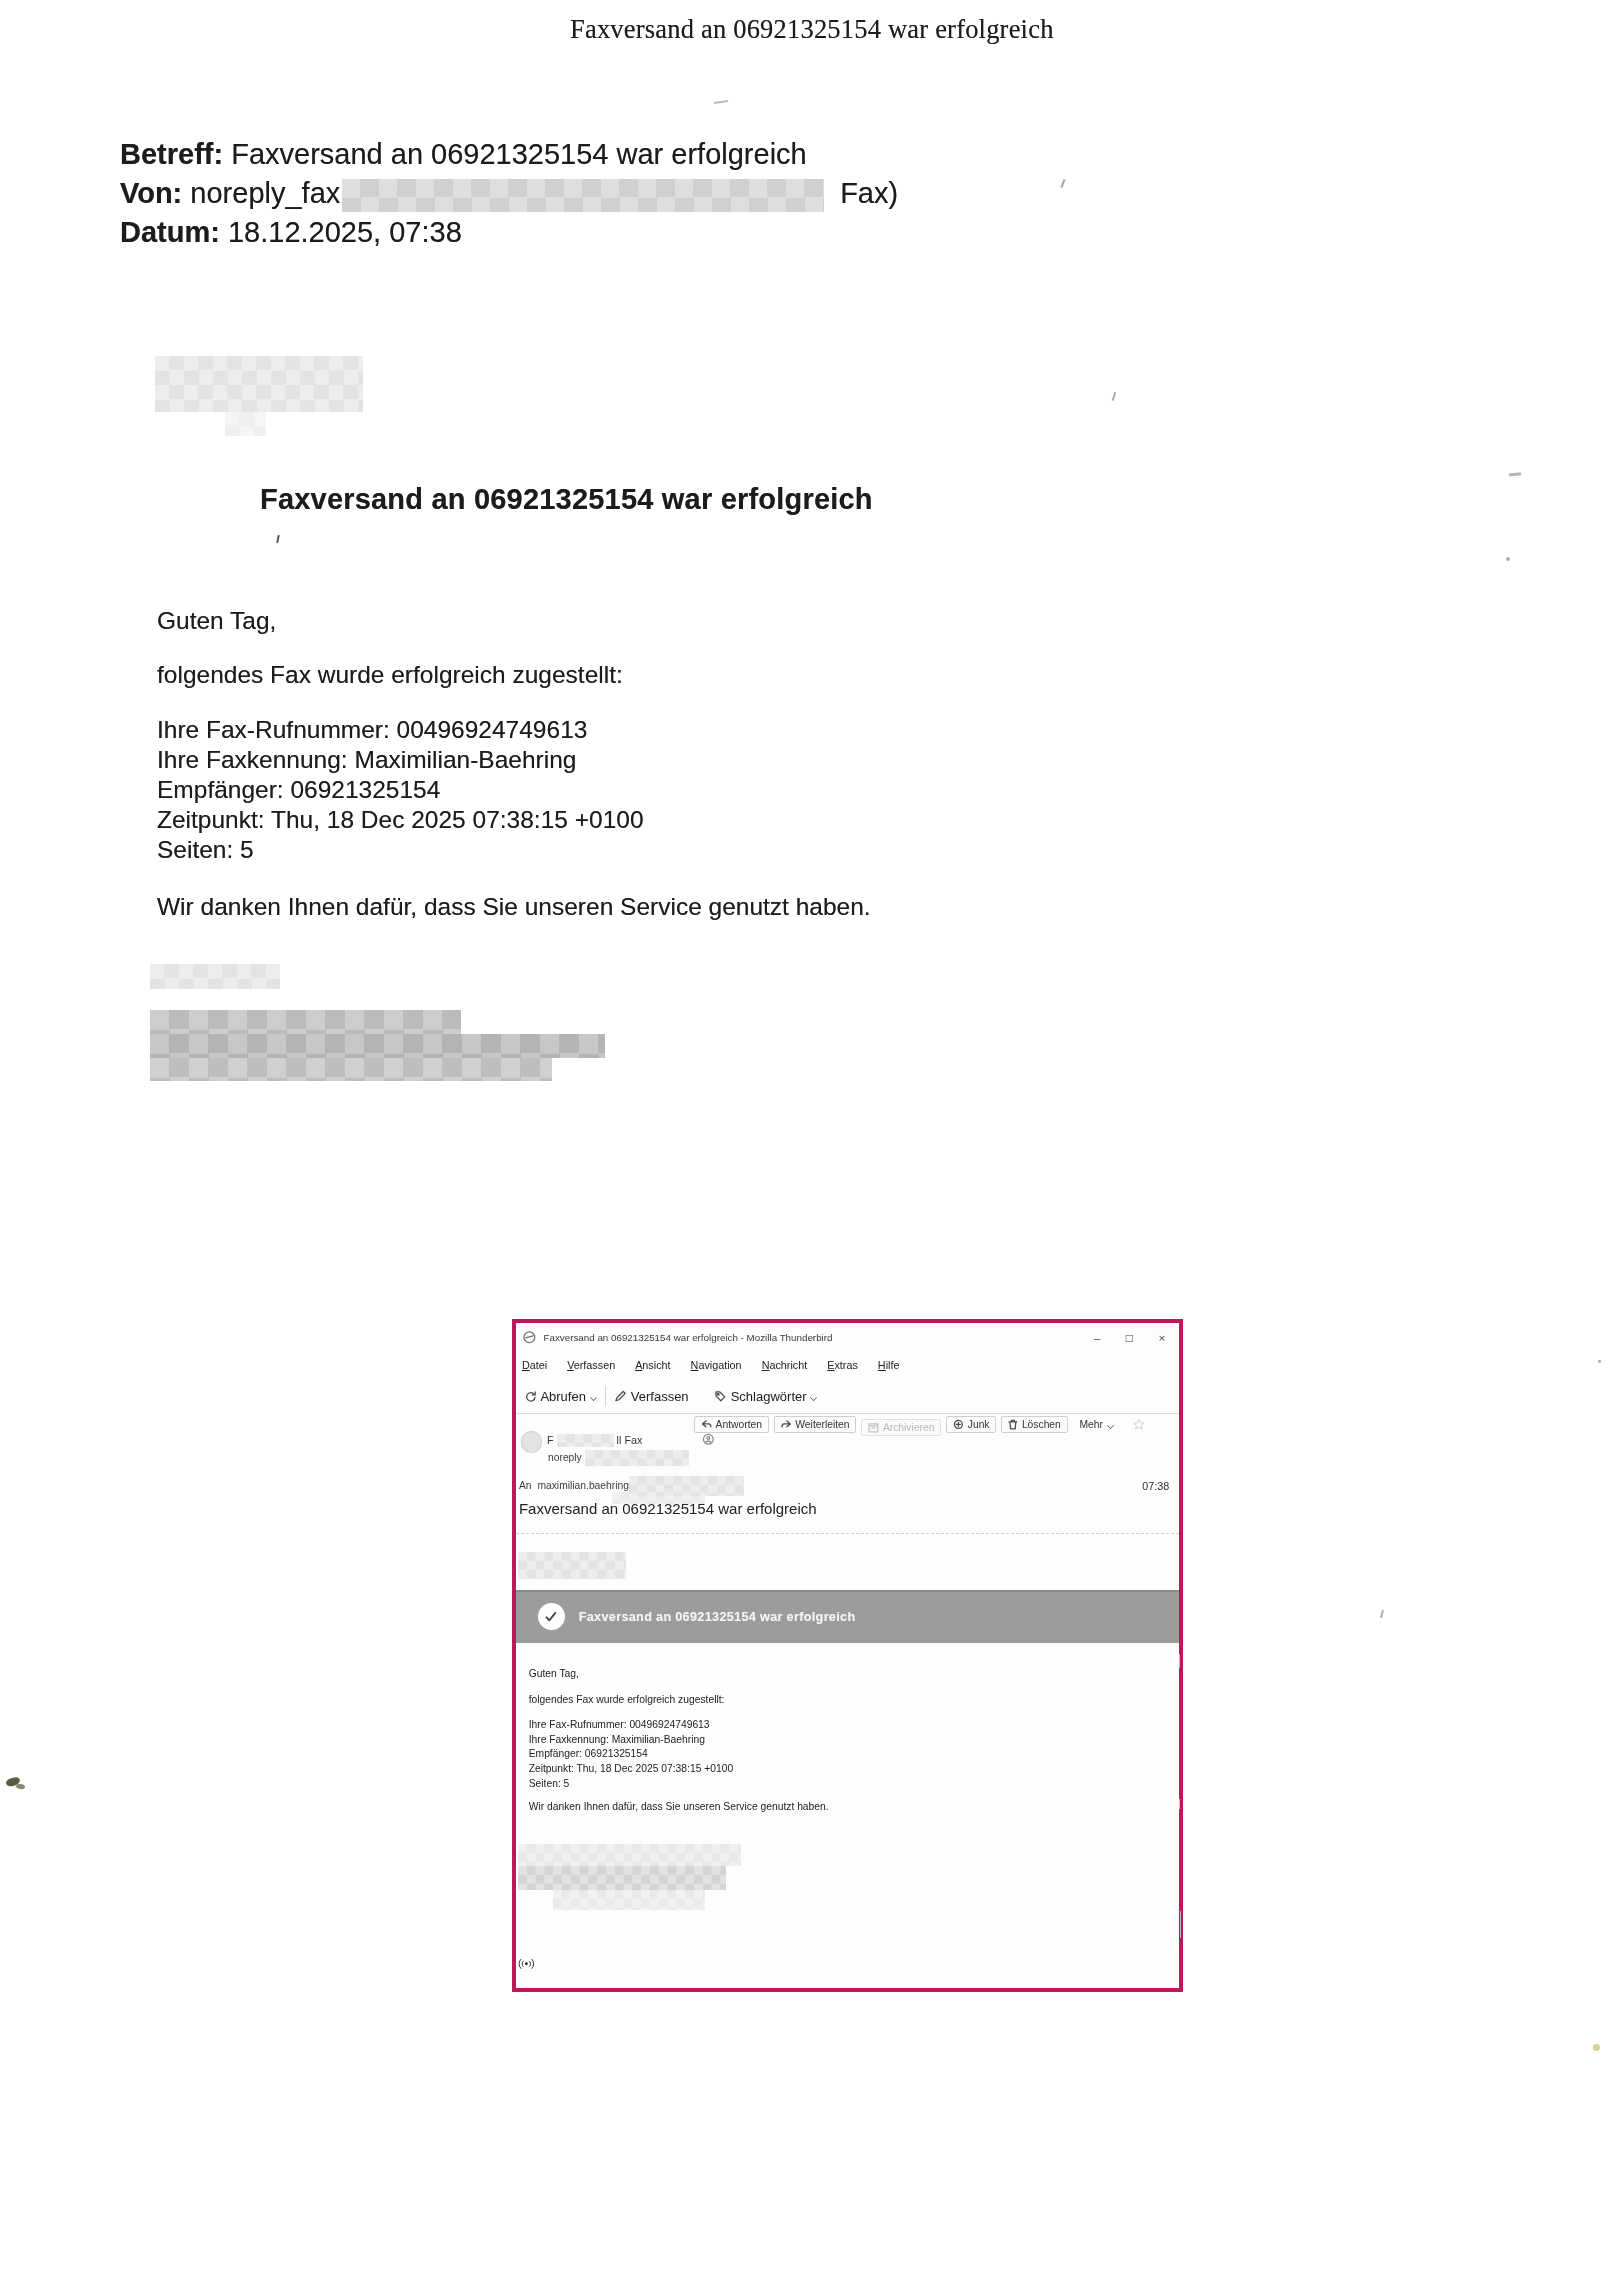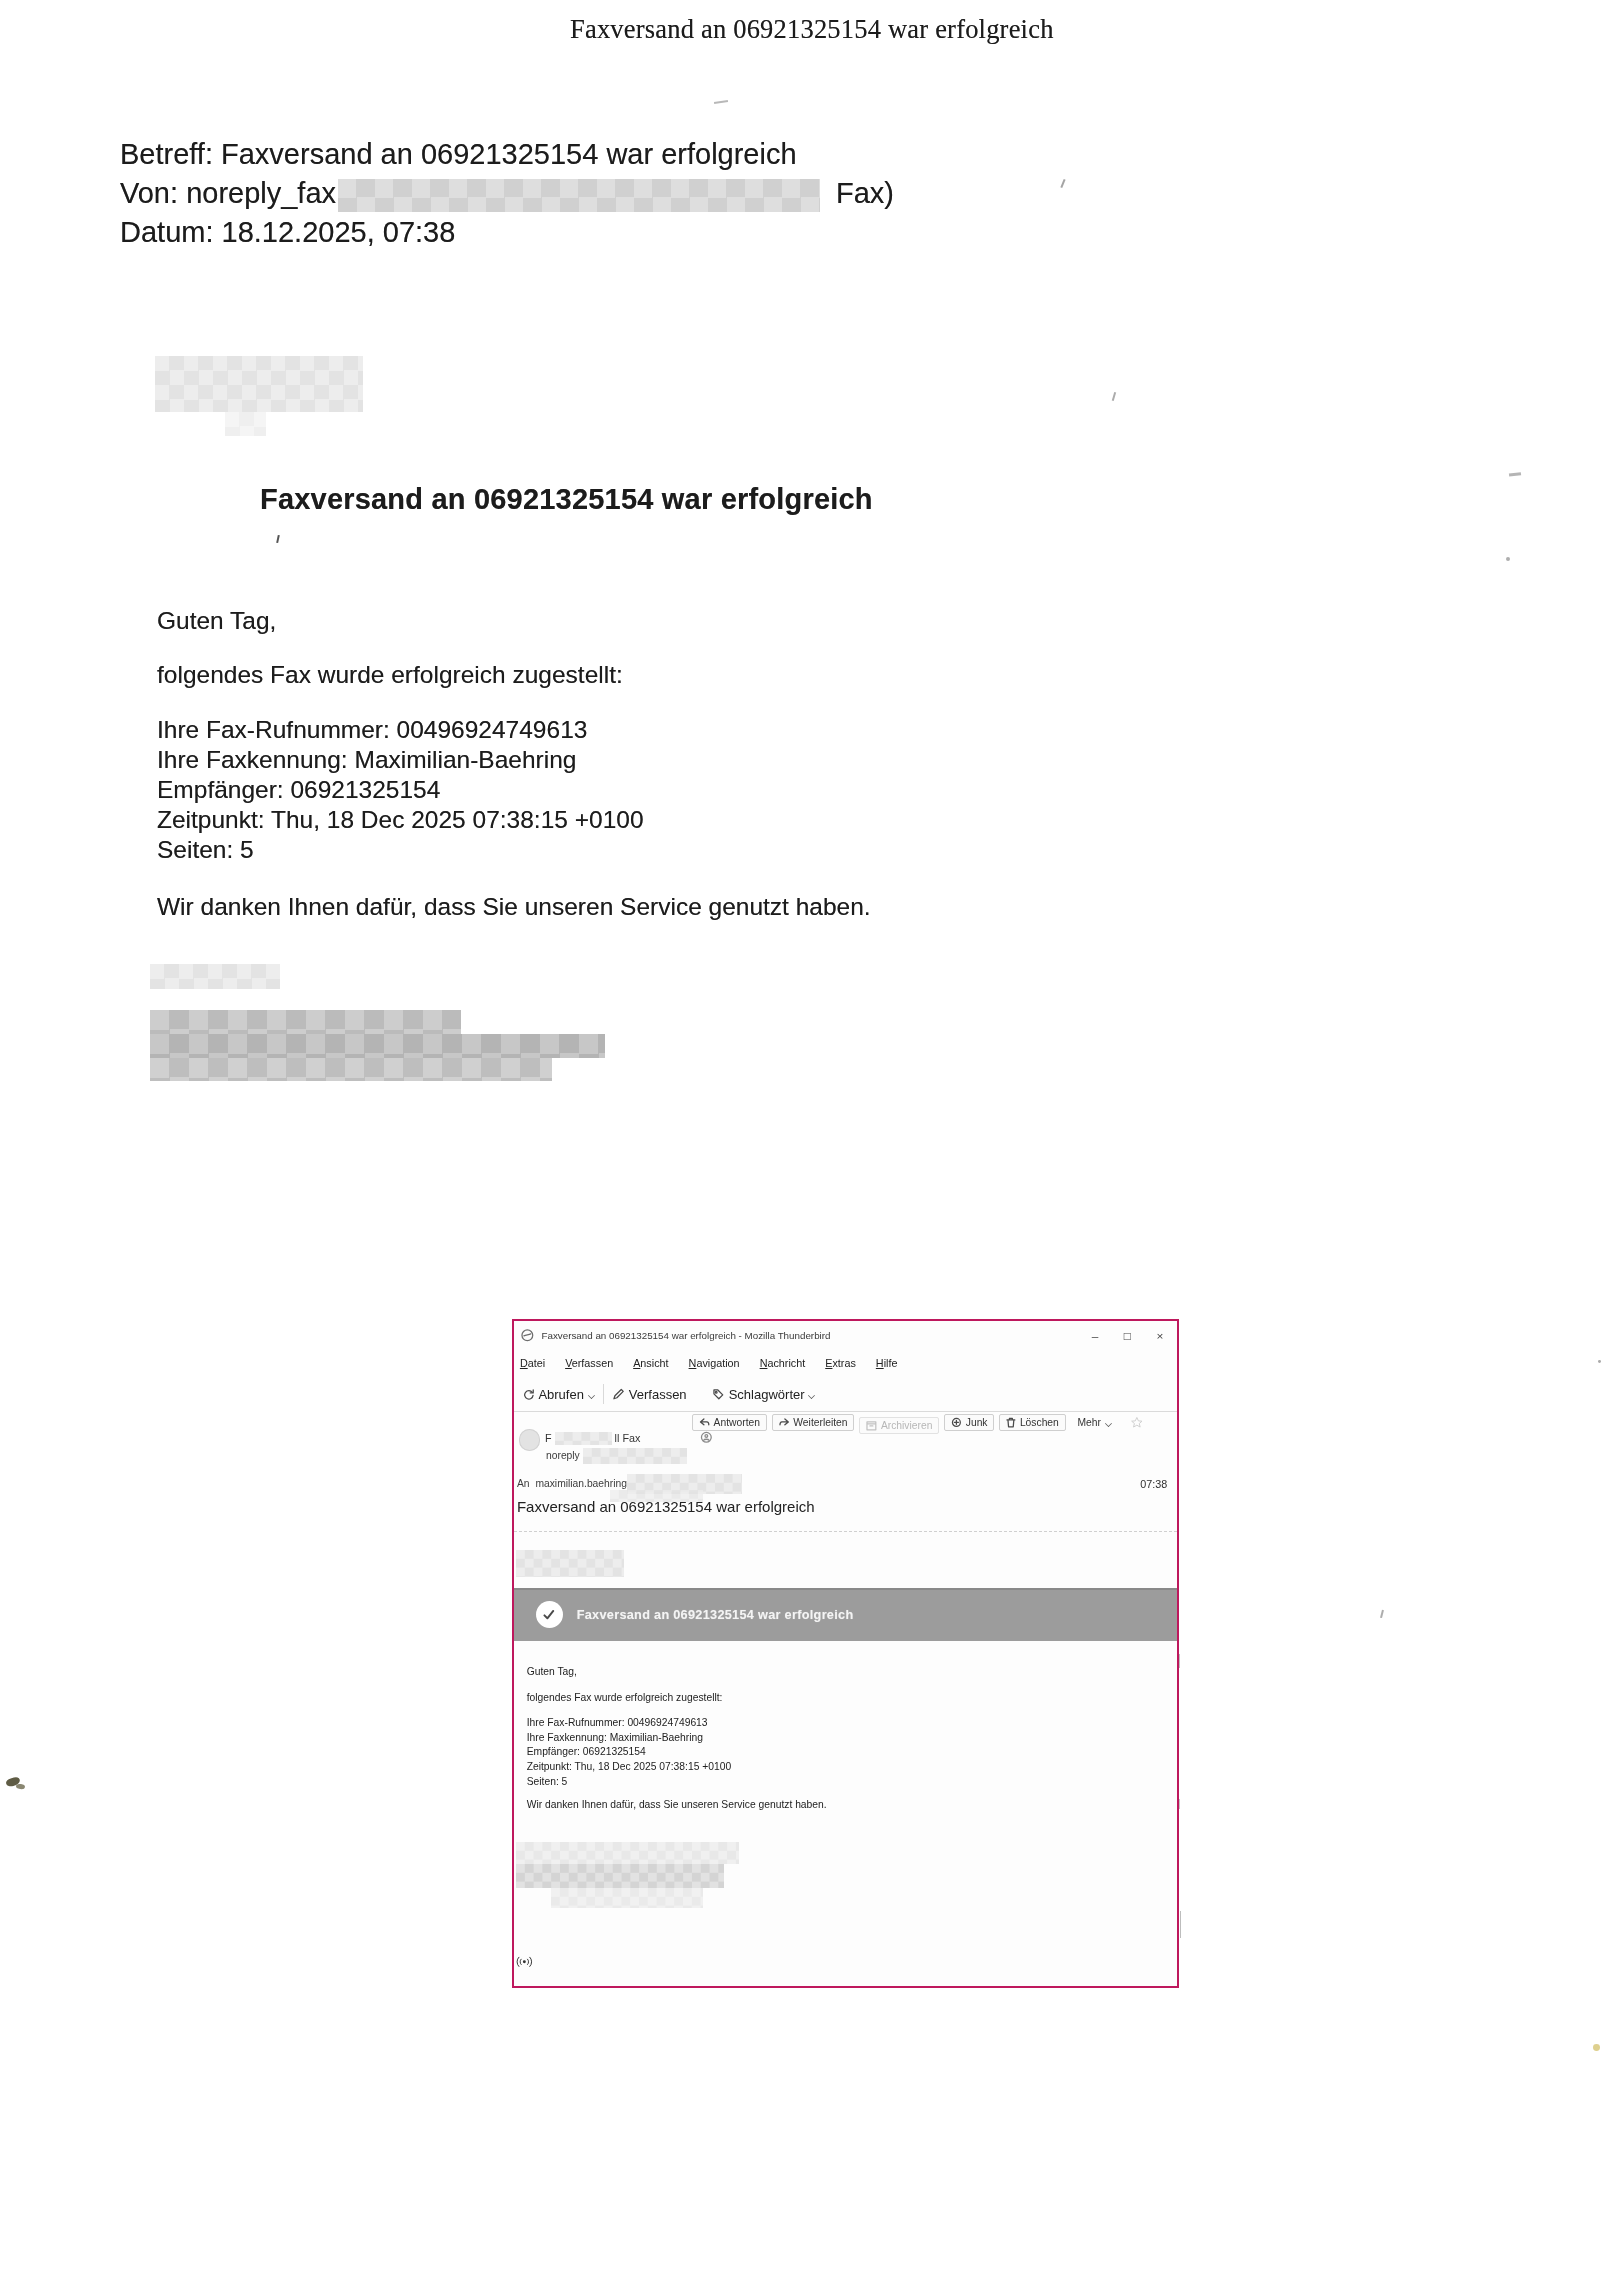--- a/index.html
+++ b/index.html
@@ -6,38 +6,38 @@
   .page{position:relative;width:1620px;height:2292px;background:#ffffff;overflow:hidden;
         font-family:"Liberation Sans",sans-serif;color:#1c1c1c;}
   .ink{text-shadow:0 0 0.5px rgba(25,25,25,.55);}
   .abs{position:absolute;}
 
   
   .scan-title{font-family:"Liberation Serif",serif;font-size:26.5px;font-weight:500;letter-spacing:0.2px;}
 
   
   .mailhdr{font-size:29px;line-height:39px;}
-  .mailhdr b{font-weight:400;}
+  .mailhdr b{font-weight:700;}
 
   
   .px{background-color:#dcdcdc;
       background-image:repeating-conic-gradient(rgba(0,0,0,.055) 0% 25%, rgba(255,255,255,.05) 0% 50%);
       background-size:37px 37px;display:inline-block;vertical-align:middle;}
   .px-light{background-color:#ececec;background-size:29px 29px;
       background-image:repeating-conic-gradient(rgba(0,0,0,.04) 0% 25%, rgba(255,255,255,.06) 0% 50%);}
   .px-mid{background-color:#c9c9c9;background-size:39px 39px;
       background-image:repeating-conic-gradient(rgba(0,0,0,.07) 0% 25%, rgba(255,255,255,.08) 0% 50%);}
   .px-tb{background-size:17.6px 17.6px;}
 
   .letter-heading{font-size:29px;font-weight:700;letter-spacing:0.2px;}
   .body-txt{font-size:24.5px;line-height:30px;}
 
   
   .tb{position:absolute;left:512px;top:1319px;width:663px;height:665px;background:#fdfdfd;
-      border:2px solid #be185d;font-family:"Liberation Sans",sans-serif;color:#2b2b2b;}
+      border:4px solid #be185d;font-family:"Liberation Sans",sans-serif;color:#2b2b2b;}
   .tb .row{position:absolute;left:0;right:0;display:flex;align-items:center;}
   .tb-title{font-size:9.8px;color:#3a3a3a;}
   .tb-controls{margin-left:auto;display:flex;gap:25.5px;font-size:11.8px;color:#444;padding-right:13.7px;}
   .tb-menu{font-size:10.8px;gap:20px;color:#222;}
   .tb-menu span{display:inline-block;}
   .tb-menu span::first-letter{text-decoration:underline;}
   .tb-toolbar{font-size:13px;color:#222;}
   .tb-btn{display:inline-flex;align-items:center;gap:3.9px;border:1px solid #cfcfcf;background:#fbfbfb;
           border-radius:2px;padding:2px 5.9px;font-size:10.3px;color:#333;white-space:nowrap;}
   .tb-btn.disabled{color:#b7b7b7;border-color:#e2e2e2;margin-top:6px;}

